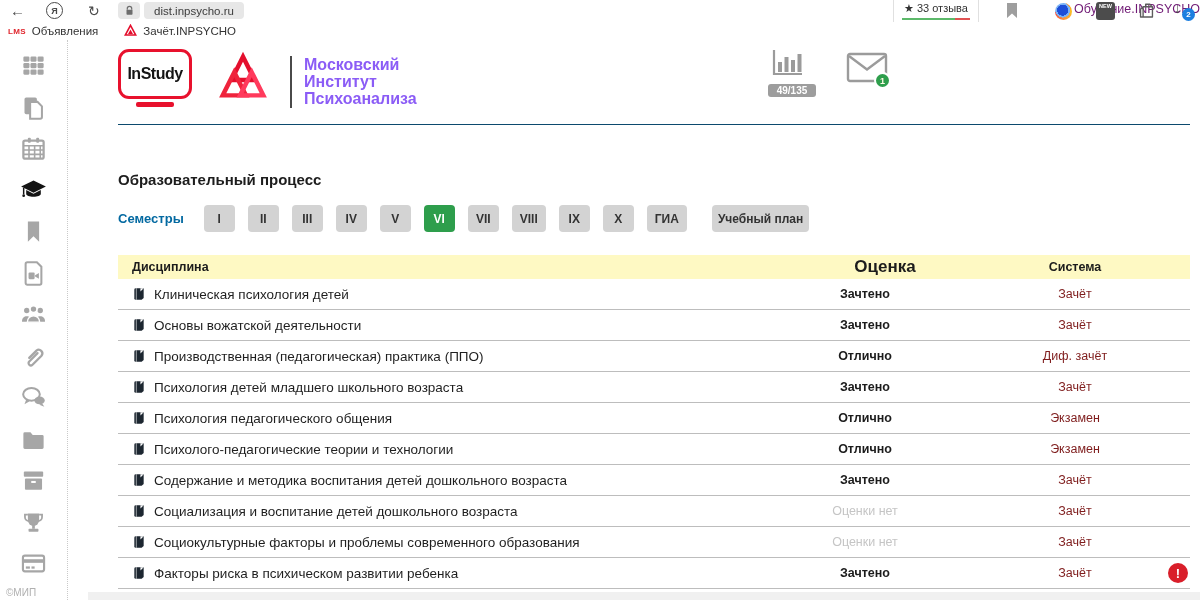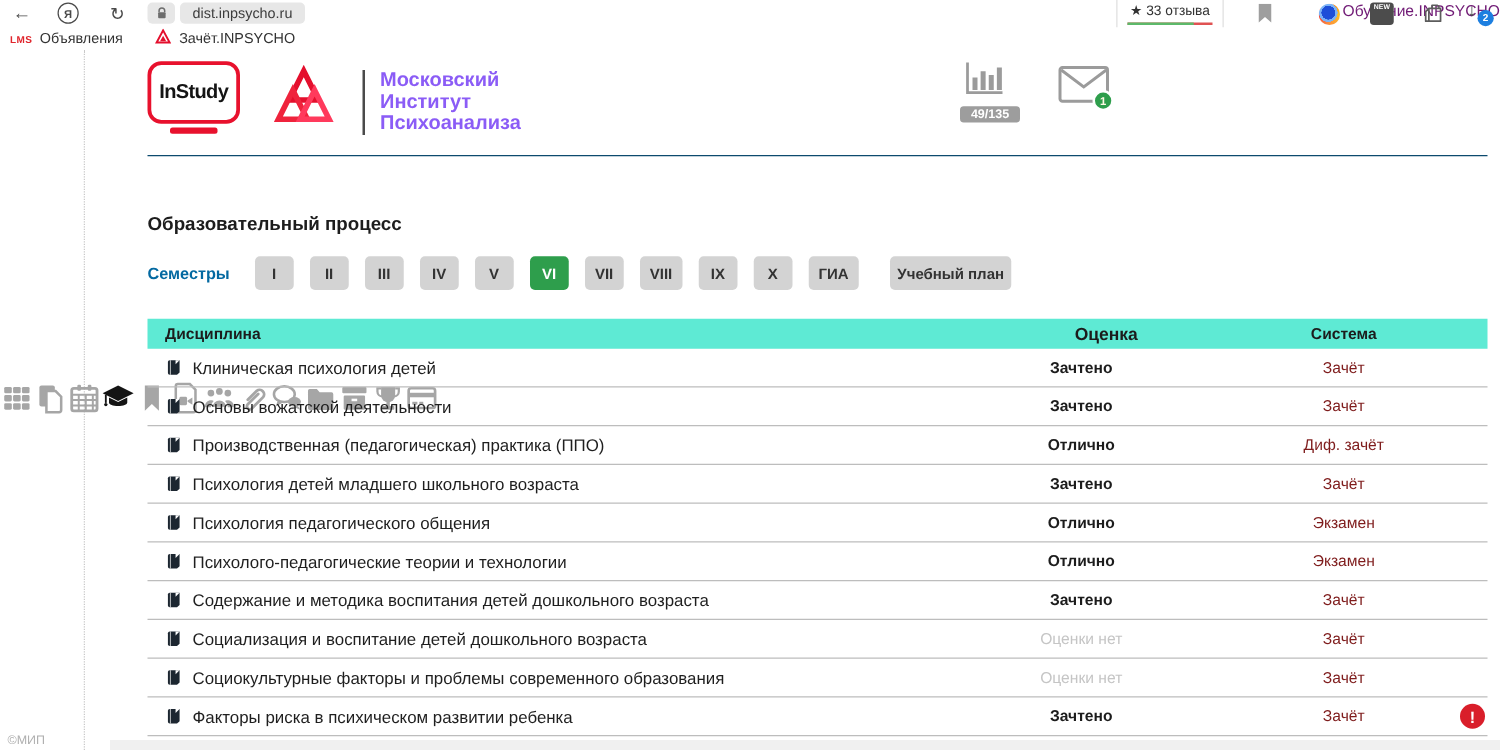--- a/index.html
+++ b/index.html
@@ -41,21 +41,21 @@
 
   .bookmarks-bar { position:absolute; left:0; top:22px; width:1200px; height:18px; background:#fff;
                    display:flex; align-items:center; gap:26px; padding-left:8px; font-size:11.5px; color:#333; }
   .bm-item { display:flex; align-items:center; gap:6px; cursor:pointer; }
   .lms-logo { color:#e0262d; font-weight:900; font-size:8px; letter-spacing:.3px; }
 
   
   .app { position:absolute; left:0; top:40px; width:1200px; height:560px; background:#fff; }
 
   .sidebar { position:absolute; left:0; top:0; width:68px; height:560px; border-right:1px dotted #c9c9c9;
-             display:flex; flex-direction:row; align-items:center; padding-top:12px; }
+             display:flex; flex-direction:column; align-items:center; padding-top:12px; }
   .side-icon { width:27px; height:27px; margin-bottom:14.5px; color:#a6a6a6; cursor:pointer; flex:0 0 auto; }
   .side-icon.active { color:#141414; }
   .side-icon svg { width:100%; height:100%; }
   .copyright { position:absolute; left:6px; bottom:2px; font-size:10px; color:#b0b0b0; }
 
   .content { position:absolute; left:68px; top:0; right:0; bottom:0; }
 
   .site-header { position:absolute; left:50px; right:10px; top:0; height:85px; border-bottom:1px solid #0c4a6e; }
   .brand-box { position:absolute; left:0; top:9px; width:74px; height:50px; border:3.5px solid #e8112d;
                border-radius:11px; display:flex; align-items:center; justify-content:center;
@@ -76,29 +76,29 @@
 
   .semesters { position:absolute; left:50px; top:165px; display:flex; align-items:center; }
   .sem-label { font-size:13px; font-weight:700; color:#0369a1; margin-right:20px; }
   .sem-btn { display:inline-flex; align-items:center; justify-content:center; height:27px; min-width:31px;
              padding:0 8px; margin-right:13px; background:#d3d3d3; border:none; border-radius:4px;
              font-family:"Liberation Sans",sans-serif; font-size:12px; font-weight:700; color:#333; cursor:pointer; }
   .sem-btn.active { background:#2e9e4c; color:#fff; }
   .plan-btn { margin-left:12px; padding:0 6px; min-width:0; }
 
   .table { position:absolute; left:50px; right:10px; top:215px; }
-  .t-head { display:flex; align-items:center; height:24px; background:#5eead4; font-size:12.5px;
+  .t-head { display:flex; align-items:center; height:24px; background:#fef9c3; font-size:12.5px;
             font-weight:700; color:#1c1c1c; }
   .t-row { display:flex; align-items:center; height:31px; border-bottom:1px solid #bdbdbd;
            font-size:13.5px; color:#1f1f1f; cursor:pointer; position:relative;gap:20px; }
   .c-disc { flex:1; padding-left:14px; display:flex; align-items:center; gap:8px; overflow:hidden;
             white-space:nowrap; }
   .c-grade { width:150px; text-align:center; font-size:12.5px; font-weight:700; color:#1c1c1c; }
   .c-sys { width:230px; text-align:center; font-size:12.5px; color:#7f1d1d; }
-  .t-head .c-grade { font-size:14px; }
+  .t-head .c-grade { font-size:17px; }
   .c-grade.muted { color:#c5c5c5; font-weight:400; }
   .book-ic { width:14px; height:14px; flex:0 0 auto; }
   .row-alert { display:none; position:absolute; right:2px; top:5px; width:20px; height:20px;
                background:#d91e2a; border-radius:50%; color:#fff; font-weight:800; font-size:13px;
                align-items:center; justify-content:center; }
   .bottom-strip { position:absolute; left:20px; right:0; bottom:0; height:8px; background:#f0f0f0; }
 </style>
 </head>
 <body>
 

